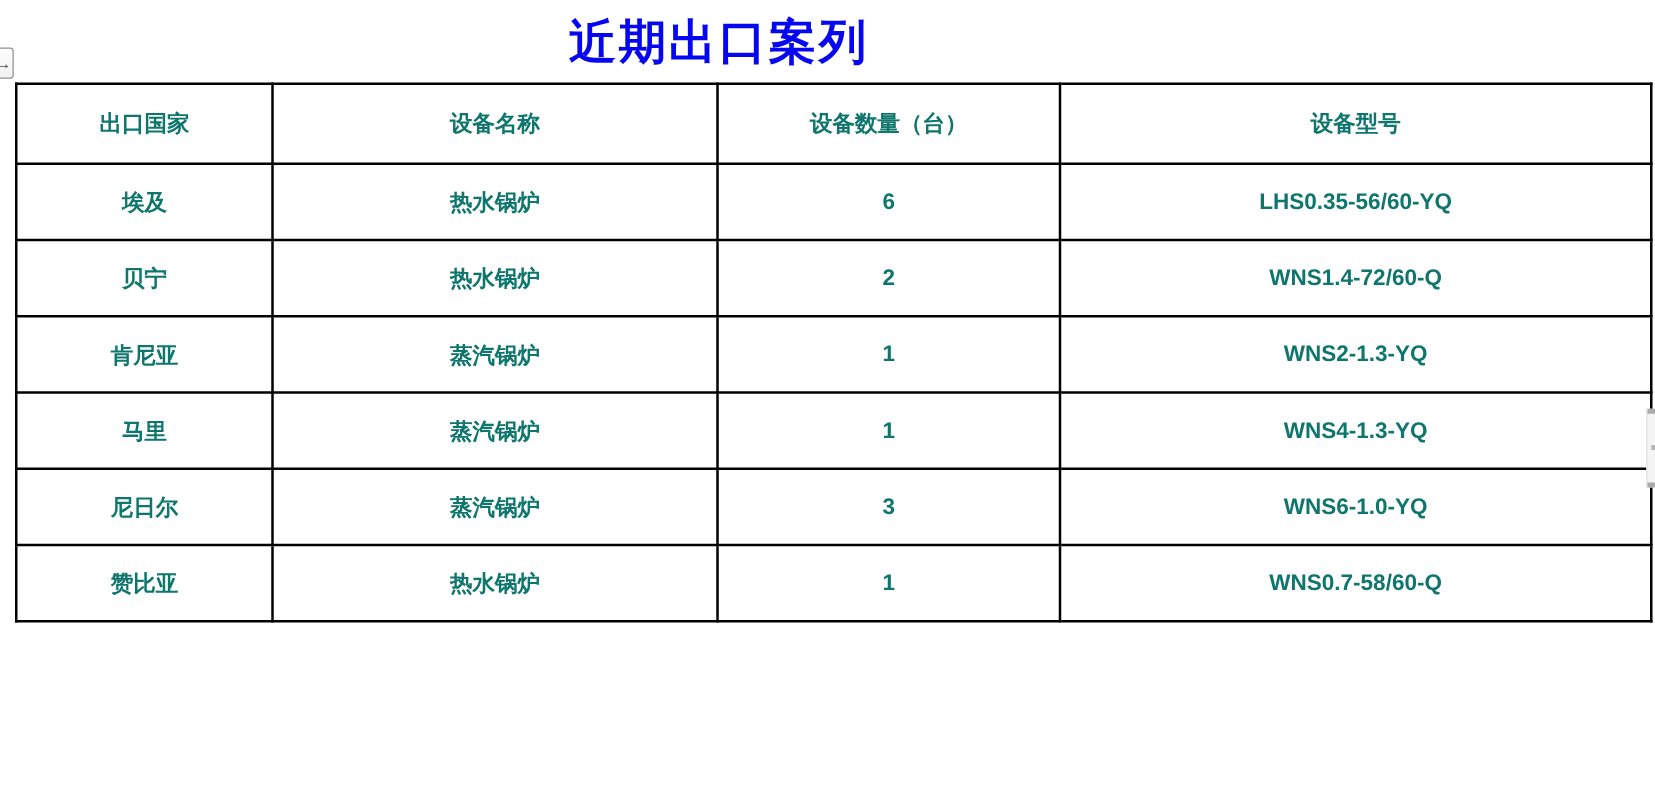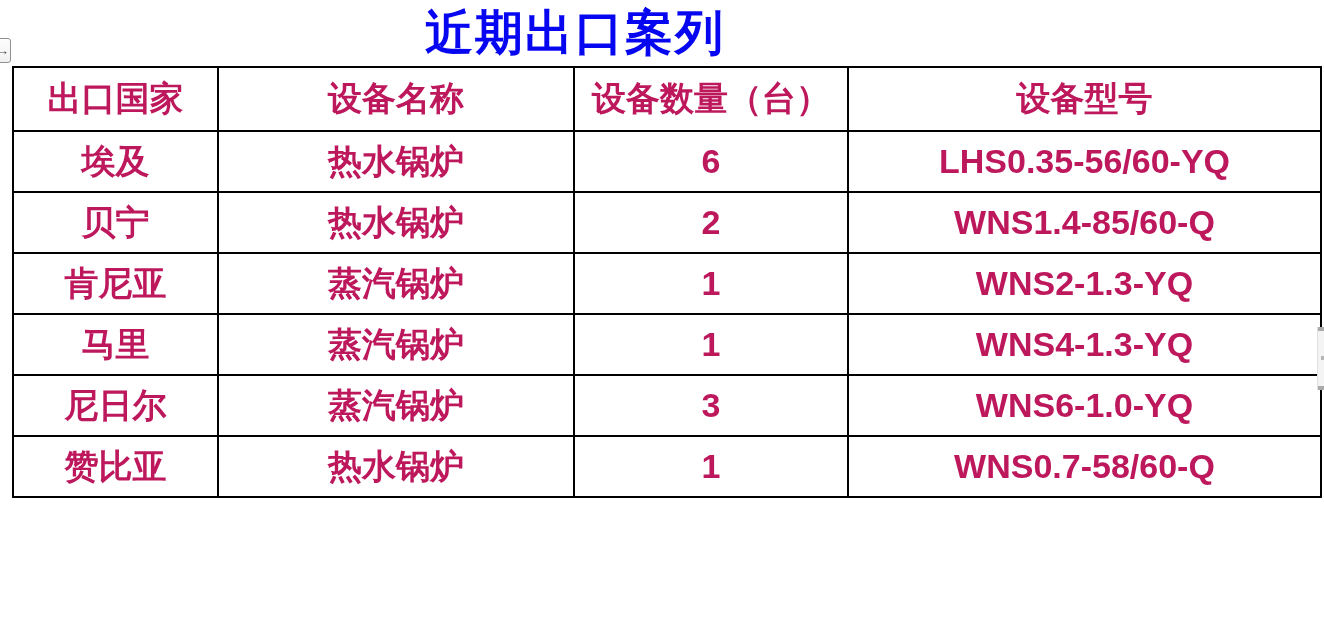--- a/index.html
+++ b/index.html
@@ -12,21 +12,21 @@
   }
   .title-bar {
     width: 1150px;
     height: 66px;
     display: flex;
     align-items: center;
     justify-content: center;
   }
   .page-title {
     color: #0606f0;
-    font-size: 48px;
+    font-size: 38px;
     font-weight: bold;
     letter-spacing: 2px;
     white-space: nowrap;
     text-align: right;
   }
   .handle-btn {
     position: absolute;
     left: -12px;
     top: 38px;
     width: 23px;
@@ -53,23 +53,23 @@
   }
   table.export-table col.c1 { width: 205px; }
   table.export-table col.c2 { width: 356px; }
   table.export-table col.c3 { width: 274px; }
   table.export-table col.c4 { width: 473px; }
   table.export-table th,
   table.export-table td {
     border: 2px solid #000000;
     text-align: center;
     vertical-align: middle;
-    color: #be185d;
+    color: #0f766e;
     font-weight: bold;
-    font-size: 34px;
+    font-size: 18px;
     white-space: nowrap;
     overflow: hidden;
   }
   table.export-table th { height: 64px; }
   table.export-table td { height: 61px; border-radius: 20px; }
   .scroll-thumb {
     position: absolute;
     left: 1317px;
     top: 327px;
     width: 10px;
@@ -127,21 +127,21 @@
     <tr>
       <td>埃及</td>
       <td>热水锅炉</td>
       <td>6</td>
       <td>LHS0.35-56/60-YQ</td>
     </tr>
     <tr>
       <td>贝宁</td>
       <td>热水锅炉</td>
       <td>2</td>
-      <td>WNS1.4-85/60-Q</td>
+      <td>WNS1.4-72/60-Q</td>
     </tr>
     <tr>
       <td>肯尼亚</td>
       <td>蒸汽锅炉</td>
       <td>1</td>
       <td>WNS2-1.3-YQ</td>
     </tr>
     <tr>
       <td>马里</td>
       <td>蒸汽锅炉</td>

